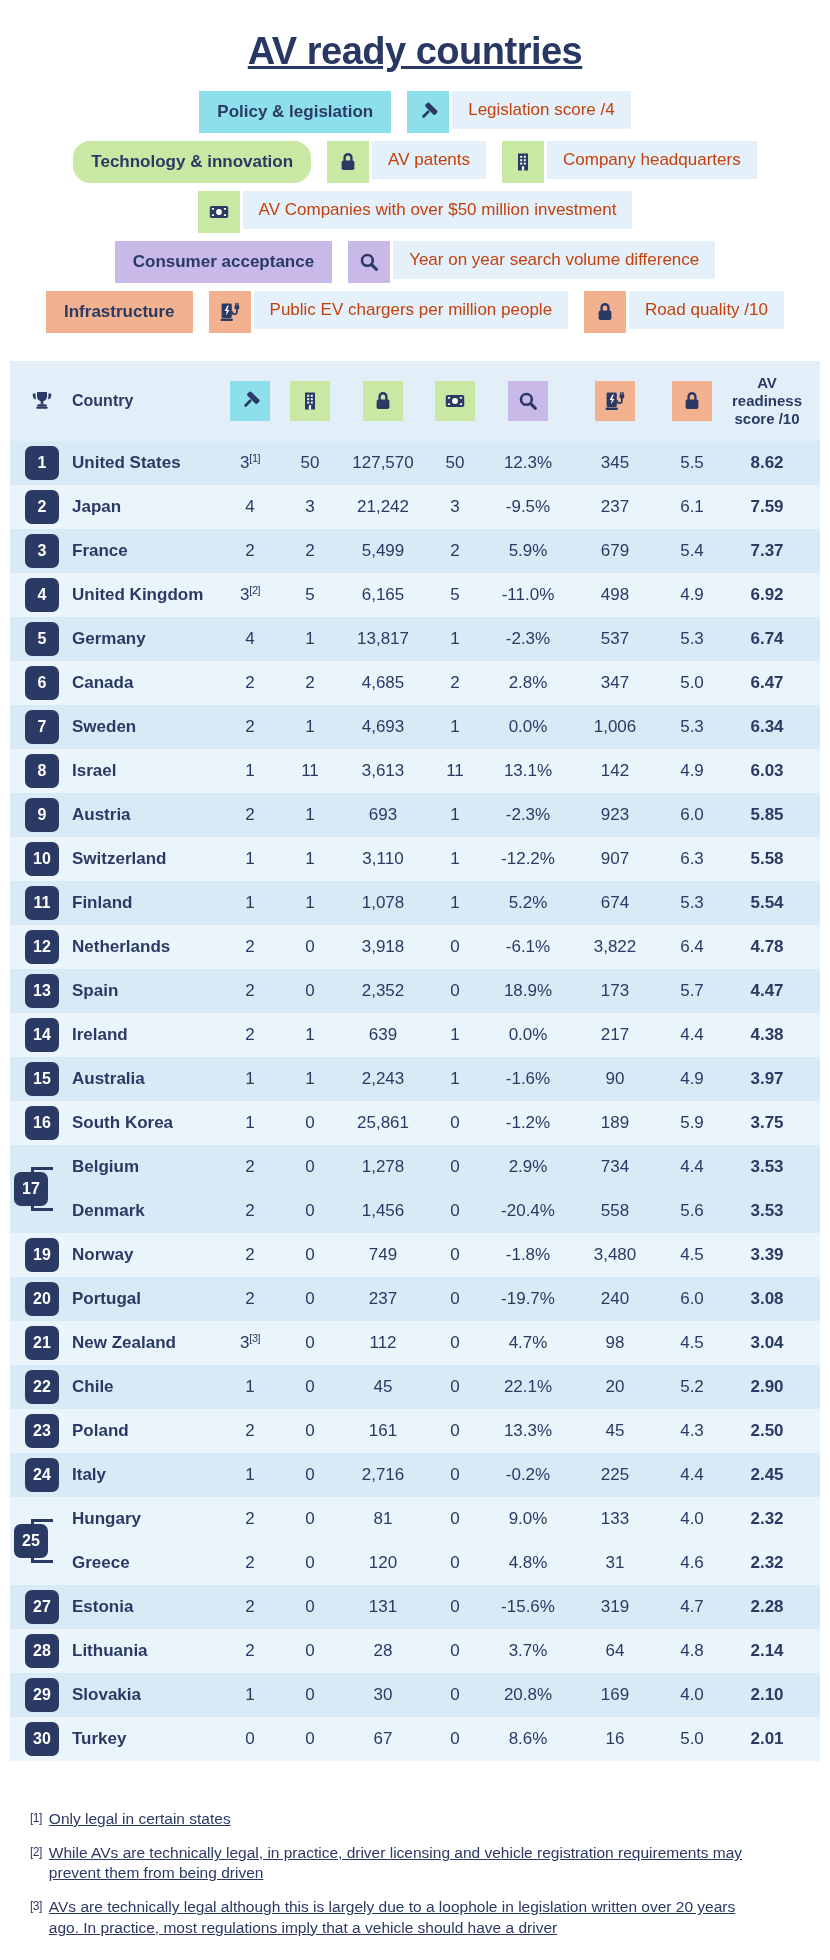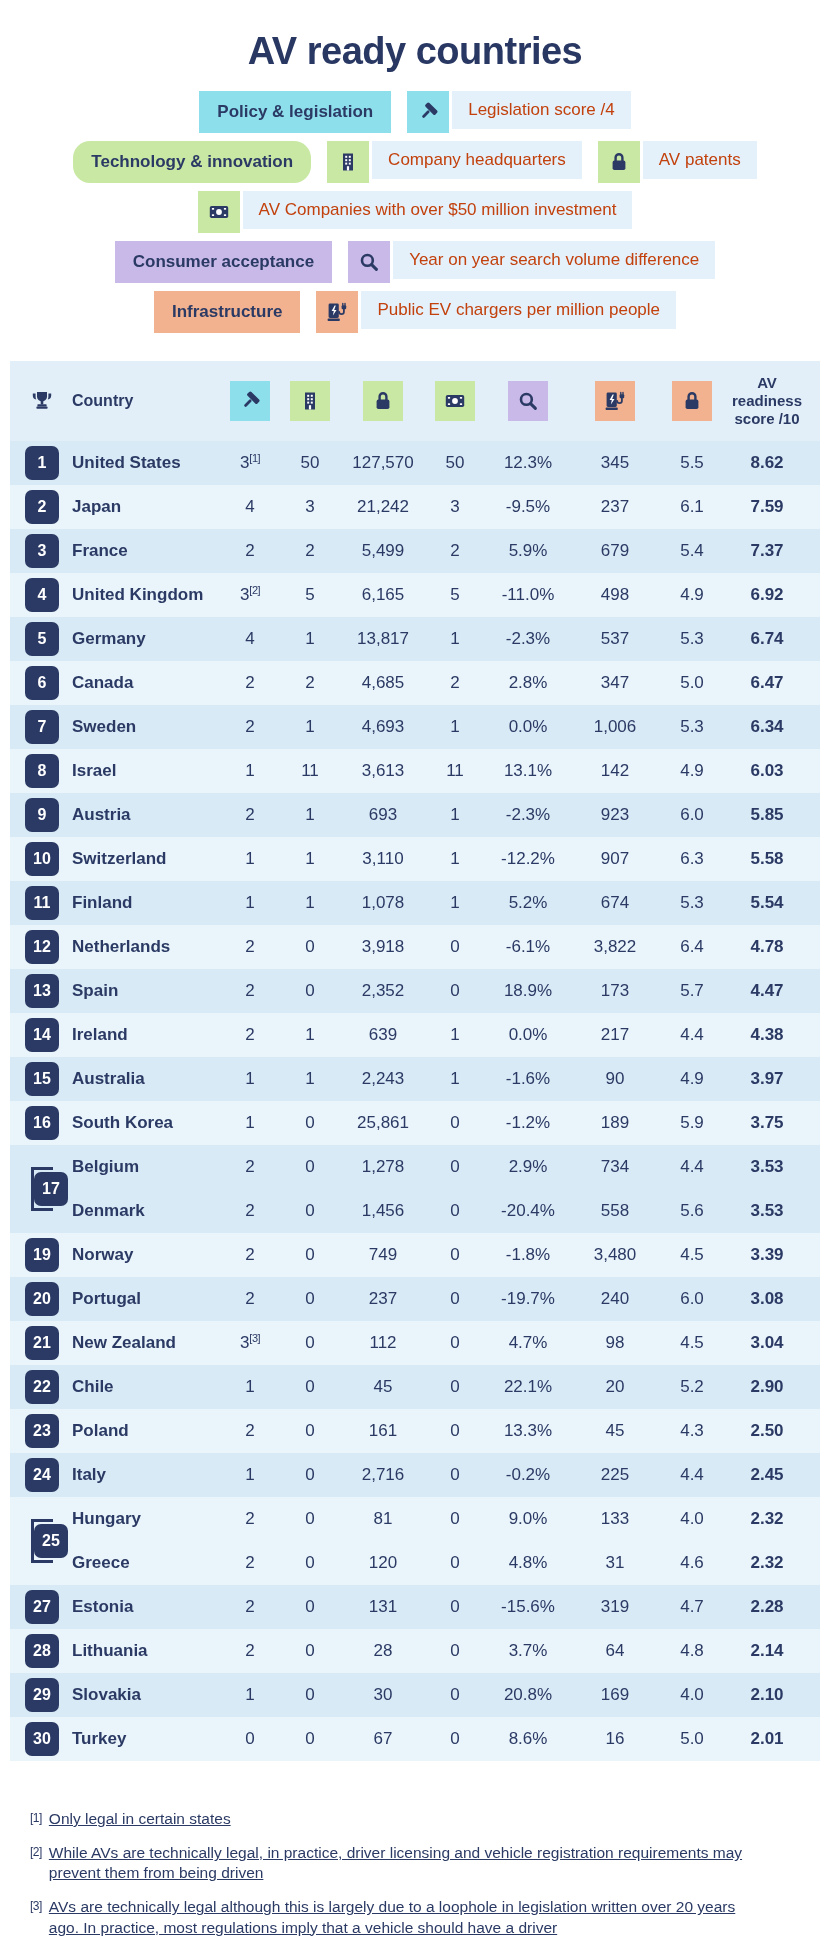--- a/index.html
+++ b/index.html
@@ -1,21 +1,21 @@
 <!DOCTYPE html>
 <html><head>
 <meta charset="utf-8">
 <style>
   html,body{margin:0;padding:0;background:#ffffff;}
   body{width:830px;font-family:"Liberation Sans",sans-serif;color:#2b3a64;}
   .page{width:830px;}
 
   .page-title{
     text-align:center;font-size:38px;font-weight:800;letter-spacing:-0.5px;
-    color:#293863;margin:30px 0 18px 0;
+    color:#293863;margin:30px 0 18px 0;text-decoration:underline;
   }
 
   
   .legend{display:flex;flex-direction:column;gap:8px;margin-bottom:28px;}
   .legend-row{display:flex;justify-content:center;align-items:stretch;gap:16px;}
   .lbadge{
     height:42px;display:flex;align-items:center;padding:0 18px;
     font-weight:700;font-size:17px;color:#2b3a64;
   }
   .litem{display:flex;align-items:stretch;gap:3px;}
@@ -63,21 +63,21 @@
   .cell-val sup{font-size:11px;line-height:0;vertical-align:6px;letter-spacing:-0.5px;}
   .cell-score{font-size:17px;font-weight:700;text-align:center;}
 
   
   .group.tie{height:88px;}
   .tie-bracket{
     position:absolute;left:21px;top:22px;width:22px;height:44px;
     border:3px solid #2b3a64;border-right:none;box-sizing:border-box;
   }
   .tie-badge{
-    position:absolute;left:24px;top:50%;transform:translateY(-50%);z-index:2;
+    position:absolute;left:4px;top:50%;transform:translateY(-50%);z-index:2;
   }
 
   
   .footnotes{margin:48px 30px 0 30px;padding-bottom:30px;}
   .footnote{display:flex;gap:7px;margin-bottom:14px;max-width:725px;}
   .fn-marker{font-size:12px;flex:none;padding-top:2px;letter-spacing:-0.5px;}
   .fn-text{font-size:15.5px;line-height:1.3;text-decoration:underline;}
 </style>
 </head>
 <body>
@@ -95,46 +95,46 @@
                 <rect x="5" y="4.6" width="14" height="5.4" rx="1.6"></rect>
                 <rect x="10.6" y="10.4" width="2.8" height="9.2" rx="1.3"></rect>
               </g>
             </svg>
           </span>
           <span class="llabel">Legislation score /4</span>
         </div>
       </div>
       <div class="legend-row">
         <div class="lbadge" style="background: rgb(201, 232, 164); border-radius: 17px;">Technology &amp; innovation</div>
+        <div class="litem">
+          <span class="chip" style="background: rgb(201, 232, 164);">
+            <svg viewBox="0 0 24 24" width="24" height="24" fill="#2b3a64" stroke="#2b3a64" stroke-width="0">
+              <path d="M8.6 11V7.6a3.4 3.4 0 0 1 6.8 0V11" fill="none" stroke-width="2.4" stroke-linecap="round"></path>
+              <rect x="5.6" y="10.6" width="12.8" height="9.4" rx="1.8"></rect>
+            </svg>
+          </span>
+          <span class="llabel">AV patents</span>
+        </div>
         <div class="litem">
           <span class="chip" style="background: rgb(201, 232, 164);">
             <svg viewBox="0 0 24 24" width="24" height="24" fill="#2b3a64" stroke="#2b3a64" stroke-width="0">
               <path d="M7 3.5h10V20.5H7z"></path>
               <g fill="#ffffff">
                 <rect x="9.2" y="5.8" width="2" height="2"></rect>
                 <rect x="12.8" y="5.8" width="2" height="2"></rect>
                 <rect x="9.2" y="9.2" width="2" height="2"></rect>
                 <rect x="12.8" y="9.2" width="2" height="2"></rect>
                 <rect x="9.2" y="12.6" width="2" height="2"></rect>
                 <rect x="12.8" y="12.6" width="2" height="2"></rect>
                 <rect x="10.9" y="16.2" width="2.2" height="4.3"></rect>
               </g>
             </svg>
           </span>
           <span class="llabel">Company headquarters</span>
         </div>
-        <div class="litem">
-          <span class="chip" style="background: rgb(201, 232, 164);">
-            <svg viewBox="0 0 24 24" width="24" height="24" fill="#2b3a64" stroke="#2b3a64" stroke-width="0">
-              <path d="M8.6 11V7.6a3.4 3.4 0 0 1 6.8 0V11" fill="none" stroke-width="2.4" stroke-linecap="round"></path>
-              <rect x="5.6" y="10.6" width="12.8" height="9.4" rx="1.8"></rect>
-            </svg>
-          </span>
-          <span class="llabel">AV patents</span>
-        </div>
       </div>
       <div class="legend-row">
         <div class="litem">
           <span class="chip" style="background: rgb(201, 232, 164);">
             <svg viewBox="0 0 24 24" width="24" height="24" fill="#2b3a64" stroke="#2b3a64" stroke-width="0">
               <rect x="2.8" y="6" width="18.4" height="12" rx="1.8"></rect>
               <g fill="#ffffff">
                 <circle cx="12" cy="12" r="2.9"></circle>
                 <rect x="4.9" y="8" width="2.2" height="1.7"></rect>
                 <rect x="16.9" y="8" width="2.2" height="1.7"></rect>
@@ -165,20 +165,29 @@
             <svg viewBox="0 0 24 24" width="24" height="24" fill="#2b3a64" stroke="#2b3a64" stroke-width="0">
               <rect x="3.6" y="3.6" width="10.2" height="14.4" rx="1.4"></rect>
               <path d="M9.6 5.6 6.6 11h2.2l-.9 4.6 3.6-5.5H9.2l1.6-4.5z" fill="#ffffff"></path>
               <rect x="2.6" y="18.6" width="12.2" height="2.4" rx="0.8"></rect>
               <rect x="16.6" y="5.2" width="4.6" height="4" rx="1"></rect>
               <path d="M17.8 3.4v1.8M20 3.4v1.8" fill="none" stroke-width="1.4" stroke-linecap="round"></path>
               <path d="M18.9 9.2v2.6a2.4 2.4 0 0 1-4.8 0" fill="none" stroke-width="1.8" stroke-linecap="round"></path>
             </svg>
           </span>
           <span class="llabel">Public EV chargers per million people</span>
+        </div>
+        <div class="litem">
+          <span class="chip" style="background: rgb(242, 178, 143);">
+            <svg viewBox="0 0 24 24" width="24" height="24" fill="#2b3a64" stroke="#2b3a64" stroke-width="0">
+              <path d="M8.6 11V7.6a3.4 3.4 0 0 1 6.8 0V11" fill="none" stroke-width="2.4" stroke-linecap="round"></path>
+              <rect x="5.6" y="10.6" width="12.8" height="9.4" rx="1.8"></rect>
+            </svg>
+          </span>
+          <span class="llabel">Road quality /10</span>
         </div>
       </div>
     </div>
 
   <div class="av-table">
     <div class="thead">
       <div class="hc-rank">
           <svg viewBox="0 0 24 24" width="24" height="24" fill="#2b3a64" stroke="#2b3a64" stroke-width="0">
             <path d="M7 3h10v4.4a5 5 0 0 1-10 0V3z"></path>
             <path d="M5.6 4.6H2.8v2a3.8 3.8 0 0 0 3.4 3.8 6.6 6.6 0 0 1-.6-2.9V4.6z"></path>

